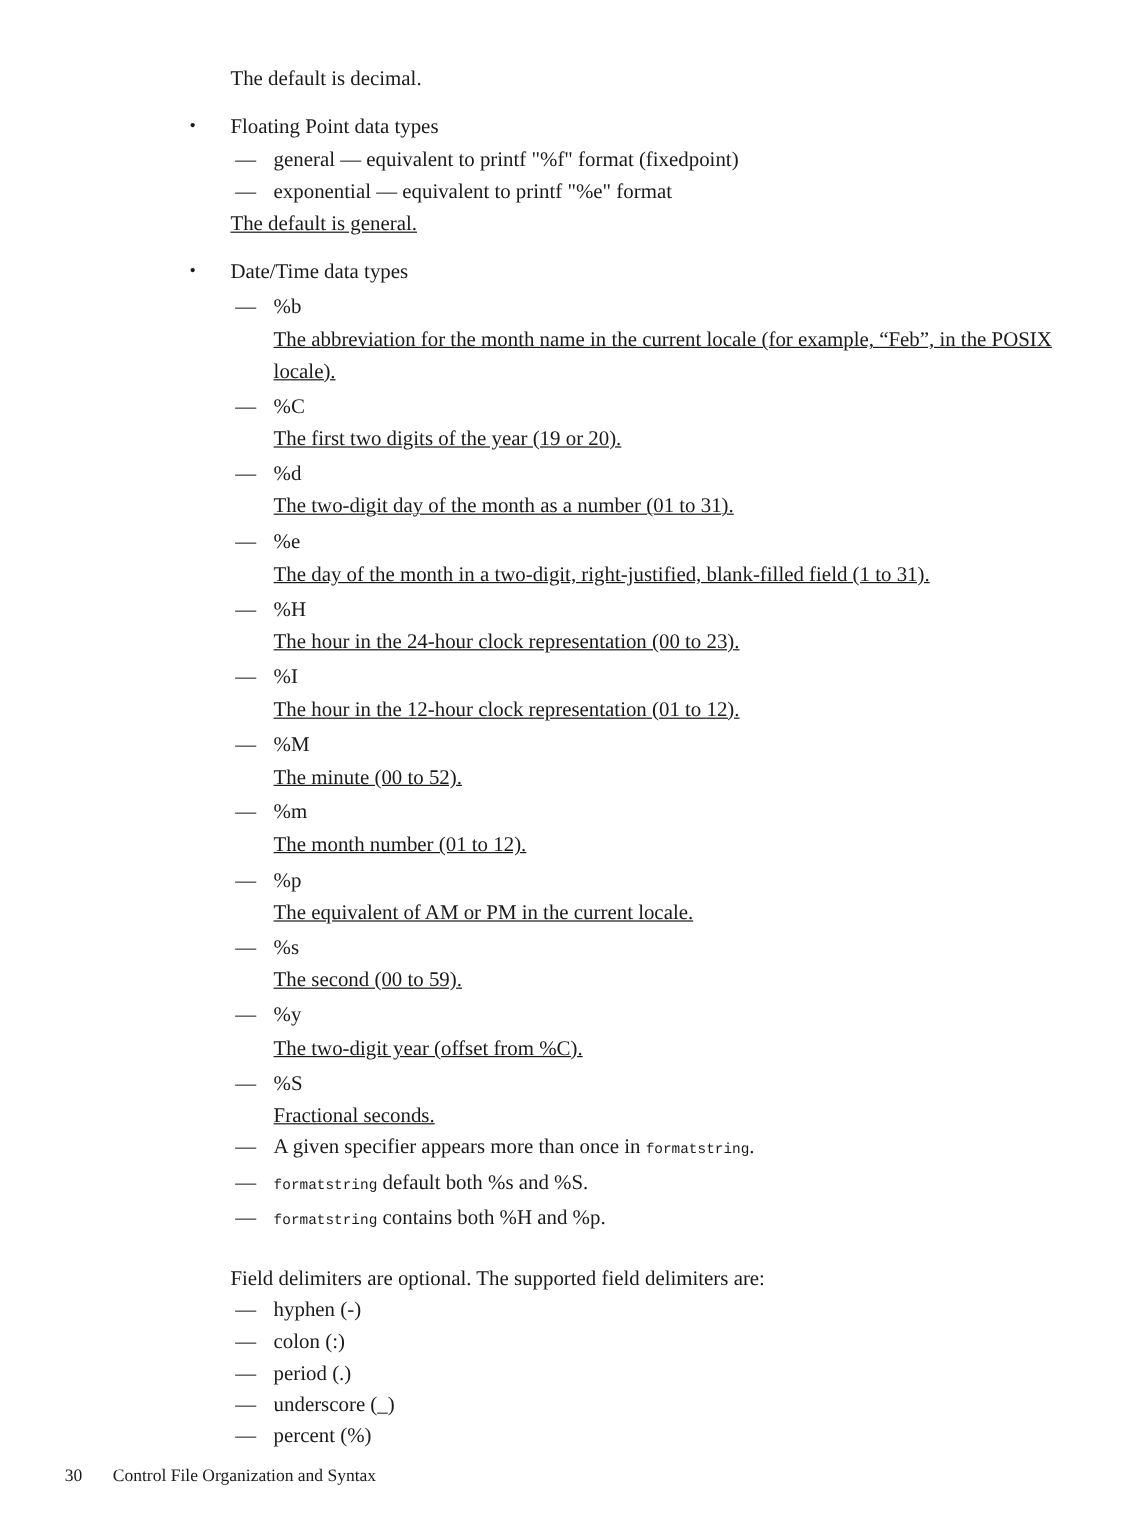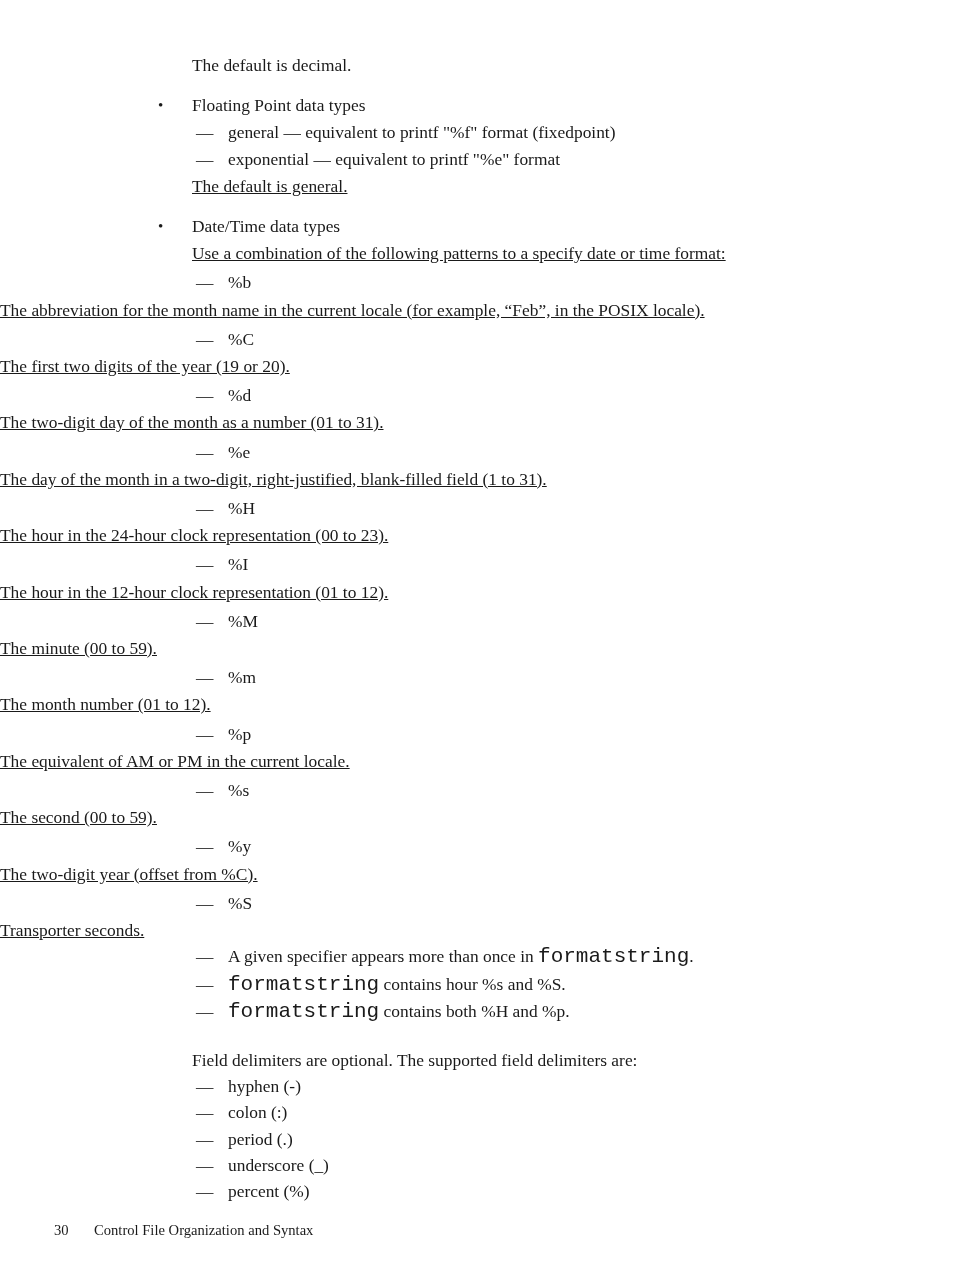--- a/index.html
+++ b/index.html
@@ -38,20 +38,21 @@
   }
 
   
   .lvl1 {
     margin-left: 192px;
     margin-right: 74px;
   }
 
   
   .lvl2 {
+    margin-left: 228px;
     margin-right: 74px;
   }
 
   
   .bullet-row {
     position: relative;
     margin-left: 192px;
     margin-right: 74px;
     font-size: 17.4px;
     line-height: 26.2px;
@@ -83,21 +84,21 @@
   
   .sp-bullet { margin-top: 14px; }
   .sp-after-bullet-text { margin-top: 1px; }
   .sp-desc { margin-top: 1px; text-decoration: underline; }
   .sp-spec { margin-top: 3px; }
   .sp-block { margin-top: 22px; }
   .sp-tight { margin-top: 0px; }
 
   .mono {
     font-family: "Liberation Mono", "DejaVu Sans Mono", monospace;
-    font-size: 21px;
+    font-size: 12px;
   }
 
   
   .footer {
     position: absolute;
     left: 0;
     top: 1220px;
     width: 954px;
     font-size: 14.6px;
     line-height: 20px;
@@ -137,21 +138,20 @@
       <span>exponential — equivalent to printf "%e" format</span>
     </div>
 
     <p class="para lvl1 sp-desc">The default is general.</p>
 
     <div class="bullet-row sp-bullet">
       <span class="marker">•</span>
       <span>Date/Time data types</span>
     </div>
 
-    <p class="para lvl1 sp-desc">Use a combination of the following patterns to a specify date or time format:</p>
 
     <div class="dash-row sp-spec">
       <span class="marker">—</span>
       <span>%b</span>
     </div>
     <p class="para lvl2 sp-desc">The abbreviation for the month name in the current locale (for example, “Feb”, in the POSIX locale).</p>
 
     <div class="dash-row sp-spec">
       <span class="marker">—</span>
       <span>%C</span>
@@ -179,21 +179,21 @@
     <div class="dash-row sp-spec">
       <span class="marker">—</span>
       <span>%I</span>
     </div>
     <p class="para lvl2 sp-desc">The hour in the 12-hour clock representation (01 to 12).</p>
 
     <div class="dash-row sp-spec">
       <span class="marker">—</span>
       <span>%M</span>
     </div>
-    <p class="para lvl2 sp-desc">The minute (00 to 59).</p>
+    <p class="para lvl2 sp-desc">The minute (00 to 52).</p>
 
     <div class="dash-row sp-spec">
       <span class="marker">—</span>
       <span>%m</span>
     </div>
     <p class="para lvl2 sp-desc">The month number (01 to 12).</p>
 
     <div class="dash-row sp-spec">
       <span class="marker">—</span>
       <span>%p</span>
@@ -209,31 +209,31 @@
     <div class="dash-row sp-spec">
       <span class="marker">—</span>
       <span>%y</span>
     </div>
     <p class="para lvl2 sp-desc">The two-digit year (offset from %C).</p>
 
     <div class="dash-row sp-spec">
       <span class="marker">—</span>
       <span>%S</span>
     </div>
-    <p class="para lvl2 sp-desc">Transporter seconds.</p>
+    <p class="para lvl2 sp-desc">Fractional seconds.</p>
 
 
     <div class="dash-row sp-tight" style="margin-left:228px;">
       <span class="marker">—</span>
       <span>A given specifier appears more than once in </span><span class="mono">formatstring</span><span>.</span>
     </div>
 
     <div class="dash-row sp-tight" style="margin-left:228px;">
       <span class="marker">—</span>
-      <span></span><span class="mono">formatstring</span><span> contains hour %s and %S.</span>
+      <span></span><span class="mono">formatstring</span><span> default both %s and %S.</span>
     </div>
 
     <div class="dash-row sp-tight" style="margin-left:228px;">
       <span class="marker">—</span>
       <span></span><span class="mono">formatstring</span><span> contains both %H and %p.</span>
     </div>
 
     <p class="para lvl1 sp-block">Field delimiters are optional. The supported field delimiters are:</p>
 
     <div class="dash-row sp-tight">

